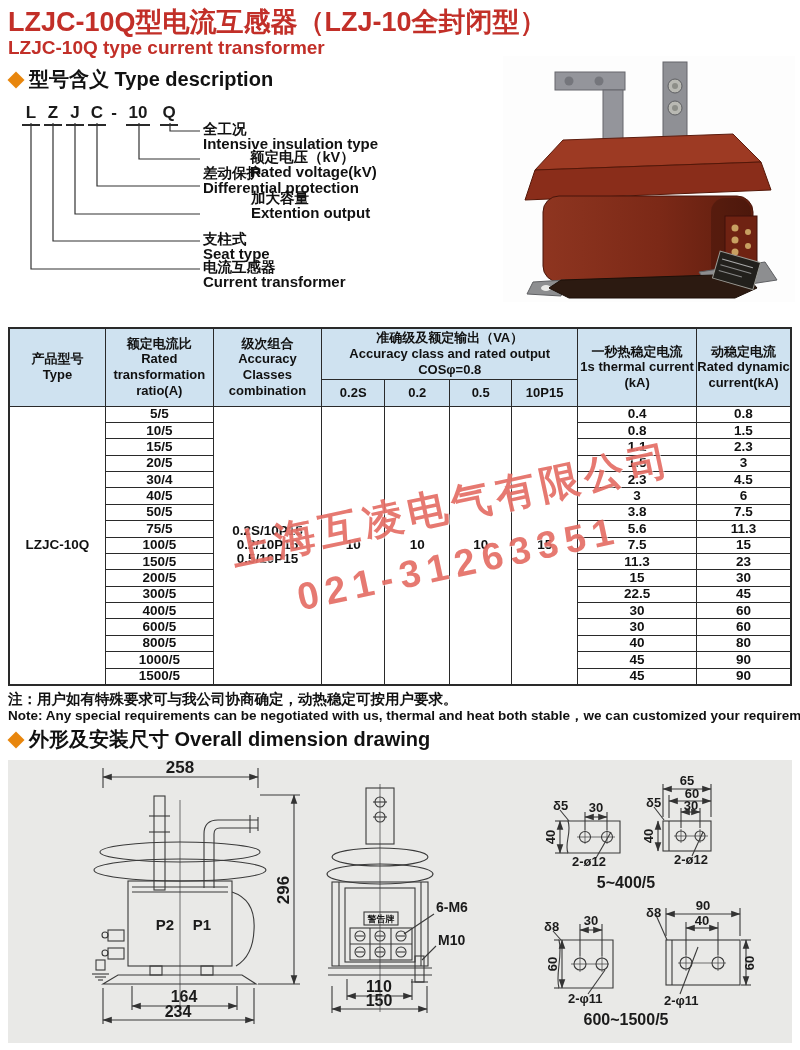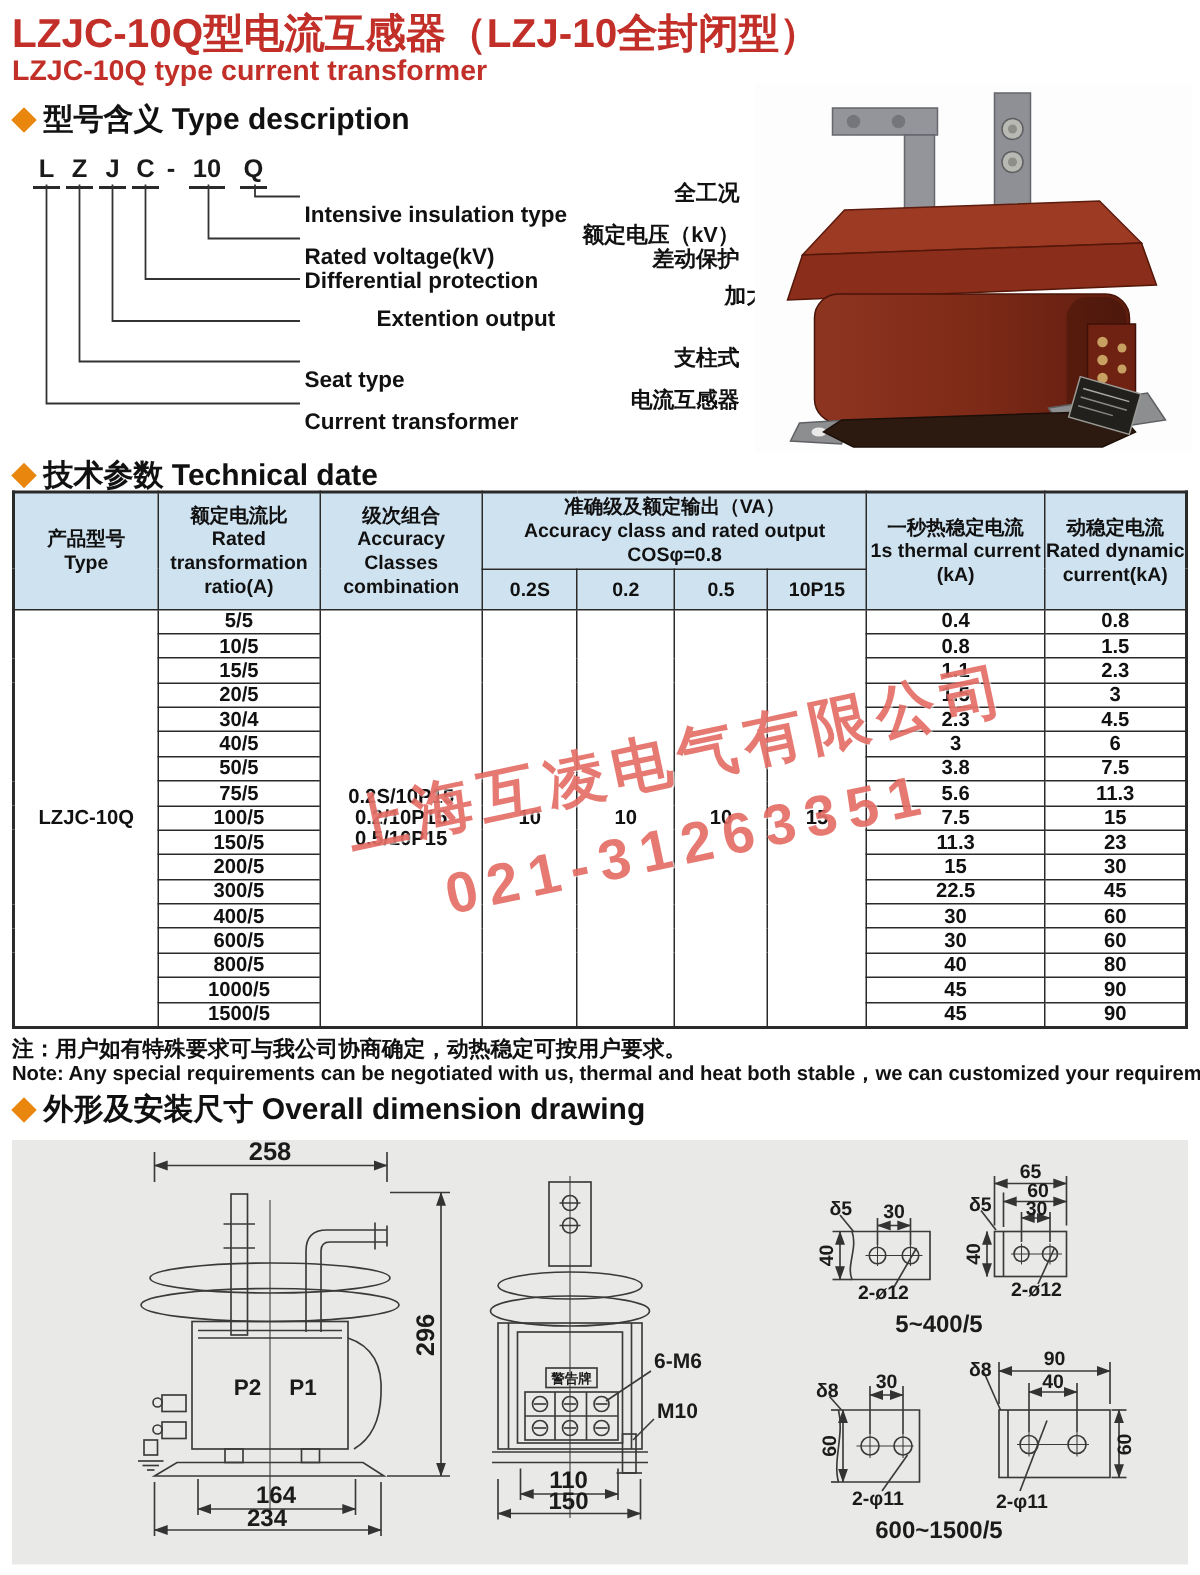--- a/index.html
+++ b/index.html
@@ -10,21 +10,21 @@
   .subtitle { position:absolute; left:8px; top:37px; font-size:19px; font-weight:bold; color:#c22f28; }
 
   .sec-heading { position:absolute; left:10px; display:flex; align-items:center; font-size:20px; font-weight:bold; color:#111; white-space:nowrap; }
   .diamond { display:inline-block; width:12px; height:12px; background:#e8860d; transform:rotate(45deg); margin-right:7px; flex:0 0 auto; }
 
   
   .code-letter { position:absolute; top:103px; font-size:17px; font-weight:bold; color:#1a1a1a; width:18px; text-align:center; border-bottom:2px solid #2a2a2a; padding-bottom:1px; }
   .code-letter.nounder { border-bottom:none; width:10px; }
   .code-lines { position:absolute; left:0; top:95px; width:500px; height:200px; }
   .code-label { position:absolute; left:203px; width:290px; line-height:14.5px; color:#111; }
-  .code-label .zh { font-size:14.5px; font-weight:bold;text-align:right; }
+  .code-label .zh { font-size:14.5px; font-weight:bold; }
   .code-label .en { font-size:15px; font-weight:bold; }
 
   .photo { position:absolute; left:503px; top:56px; width:292px; height:246px; }
 
   
   .table-wrap { position:absolute; left:8px; top:327px; width:784px; height:359px; }
   table.tech { width:784px; height:359px; border-collapse:collapse; table-layout:fixed; }
   table.tech th, table.tech td { border:1px solid #2a2a2a; text-align:center; vertical-align:middle; color:#111; }
   table.tech { border:2px solid #2a2a2a; }
   table.tech th { background:#cfe2f0; font-size:13px; font-weight:bold; line-height:1.22; white-space:pre-line; padding:1px 0; }
@@ -72,21 +72,21 @@
       <polyline points="75,28 75,119 200,119"></polyline>
       <polyline points="53,28 53,146 200,146"></polyline>
       <polyline points="31,28 31,174 200,174"></polyline>
     </g>
   </svg>
 
   <div class="code-label" style="top:122px;">
     <div class="zh">全工况</div>
     <div class="en">Intensive insulation type</div>
   </div>
-  <div class="code-label" style="top:150px;">
+  <div class="code-label" style="top:150px;margin-left:47px;">
     <div class="zh">额定电压（kV）</div>
     <div class="en">Rated voltage(kV)</div>
   </div>
   <div class="code-label" style="top:166px;">
     <div class="zh">差动保护</div>
     <div class="en">Differential protection</div>
   </div>
   <div class="code-label" style="top:191px;margin-left:48px;">
     <div class="zh">加大容量</div>
     <div class="en">Extention output</div>
@@ -145,24 +145,20 @@
 
       <g transform="rotate(16 232 216)">
         <rect x="212" y="200" width="42" height="28" fill="#22201c" stroke="#9a9a94"></rect>
         <line x1="216" y1="207" x2="248" y2="207" stroke="#aaa" stroke-width="1"></line>
         <line x1="216" y1="213" x2="248" y2="213" stroke="#888" stroke-width="1"></line>
         <line x1="216" y1="219" x2="240" y2="219" stroke="#888" stroke-width="1"></line>
       </g>
     </svg>
   </div>
 
-  <div class="sec-heading" style="top:303px;">
-    <span class="diamond"></span>
-    <span>技术参数 Technical date</span>
-  </div>
 
   <div class="table-wrap">
     <table class="tech">
       <colgroup>
         <col style="width:95px">
           <col style="width:106px">
           <col style="width:107px">
         <col style="width:62px">
           <col style="width:64px">
           <col style="width:61px">

